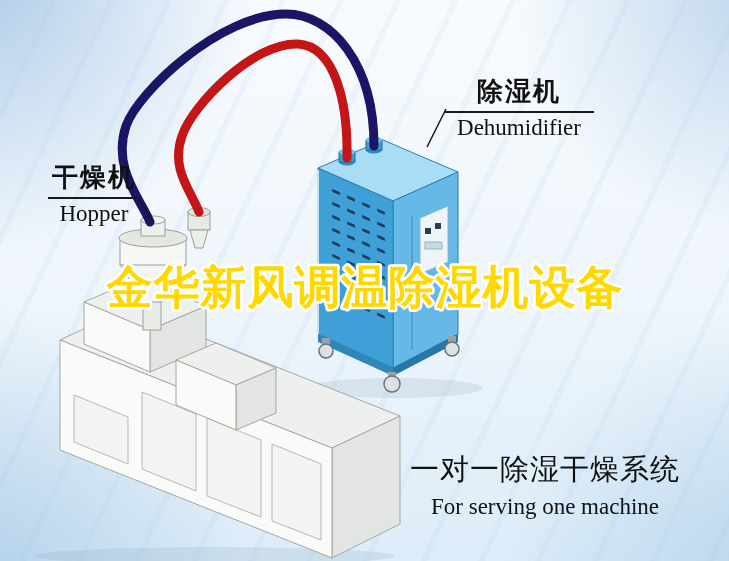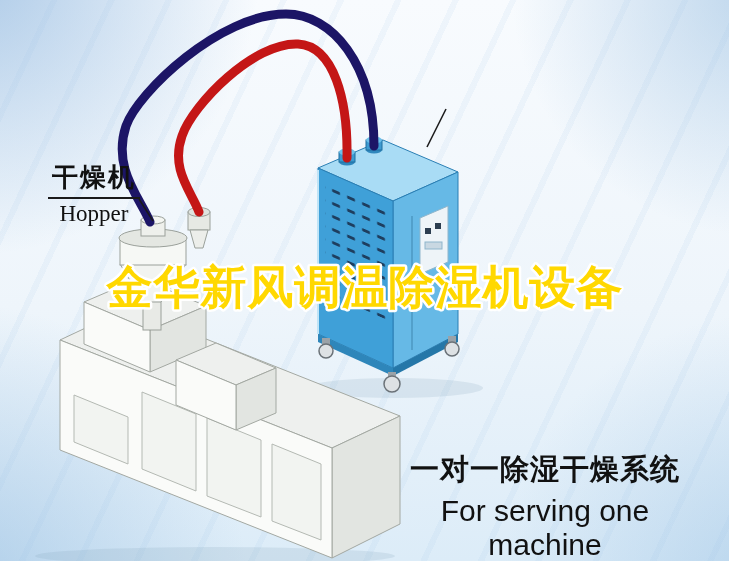--- a/index.html
+++ b/index.html
@@ -19,24 +19,24 @@
   .callout{ position:absolute; text-align:center; color:#111; }
   .callout .zh{
     font-weight:bold; font-size:26px; letter-spacing:2px;
     border-bottom:2px solid #1a1a1a; padding-bottom:2px;
   }
   .callout .en{
     font-family:"Liberation Serif","DejaVu Serif",serif;
     font-size:23px; margin-top:2px;
   }
   .caption{ position:absolute; text-align:center; color:#111; }
-  .caption .zh{ font-weight:bold; font-size:29px; letter-spacing:1px; }
+  .caption .zh{ font-weight:normal; font-size:29px; letter-spacing:1px; }
   .caption .en{
-    font-family:Liberation Sans, sans-serif;
-    font-size:30px; margin-top:4px;
+    font-family:Liberation Serif, serif;
+    font-size:23px; margin-top:4px;
   }
   svg text.title{
     font-family:"DejaVu Sans","Liberation Sans",sans-serif;
     font-weight:bold; font-size:46px; letter-spacing:1px;
     stroke:#ffffff; stroke-width:5; paint-order:stroke; stroke-linejoin:round;
   }
 </style>
 </head>
 <body>
 
@@ -126,19 +126,23 @@
     <line x1="139" y1="199" x2="153" y2="221" stroke-width="1.5" stroke="#1a1a1a"></line>
 
     <text class="title" x="365" y="303" text-anchor="middle" fill="#ffd800">金华新风调温除湿机设备</text>
   </svg>
 
   <div class="callout" style="left:48px; top:160px; width:92px;">
     <div class="zh">干燥机</div>
     <div class="en">Hopper</div>
   </div>
 
+  <div class="callout" style="left:444px; top:74px; width:150px;">
+    <div class="zh">除湿机</div>
+    <div class="en">Dehumidifier</div>
+  </div>
 
   <div class="caption" style="left:406px; top:450px; width:278px;">
     <div class="zh">一对一除湿干燥系统</div>
     <div class="en">For serving one machine</div>
   </div>
 
 </div>
 
 </body></html>

